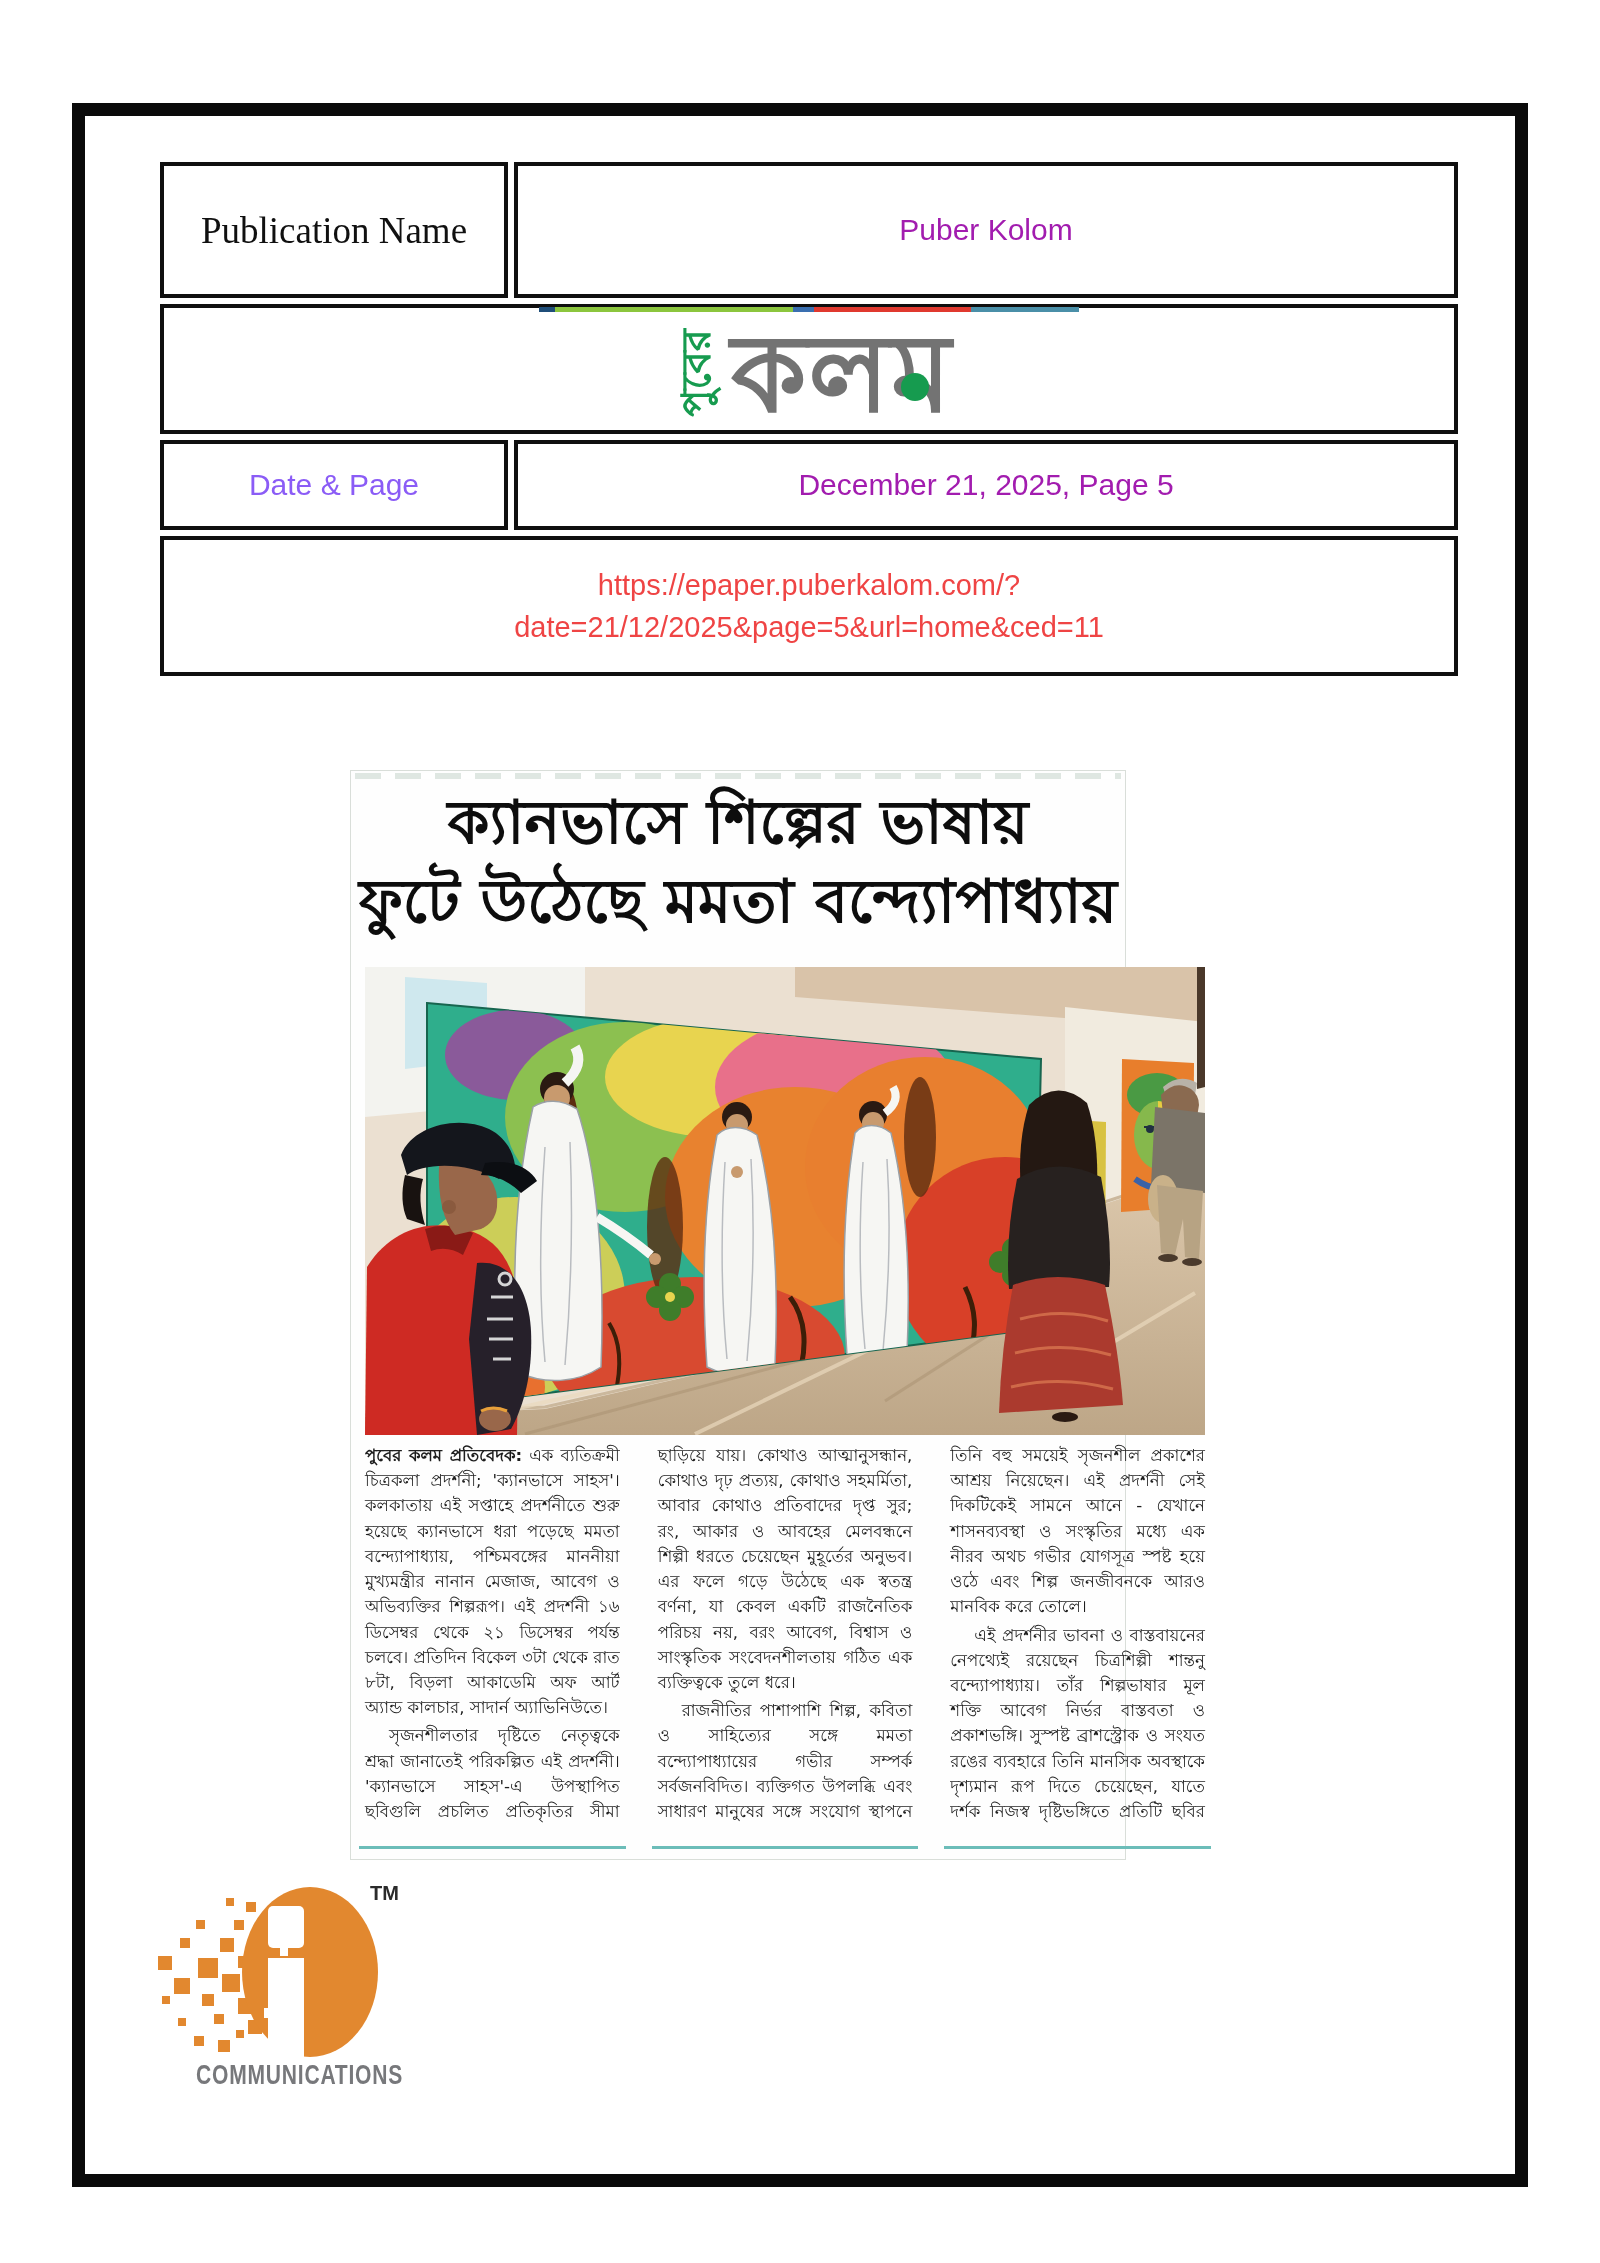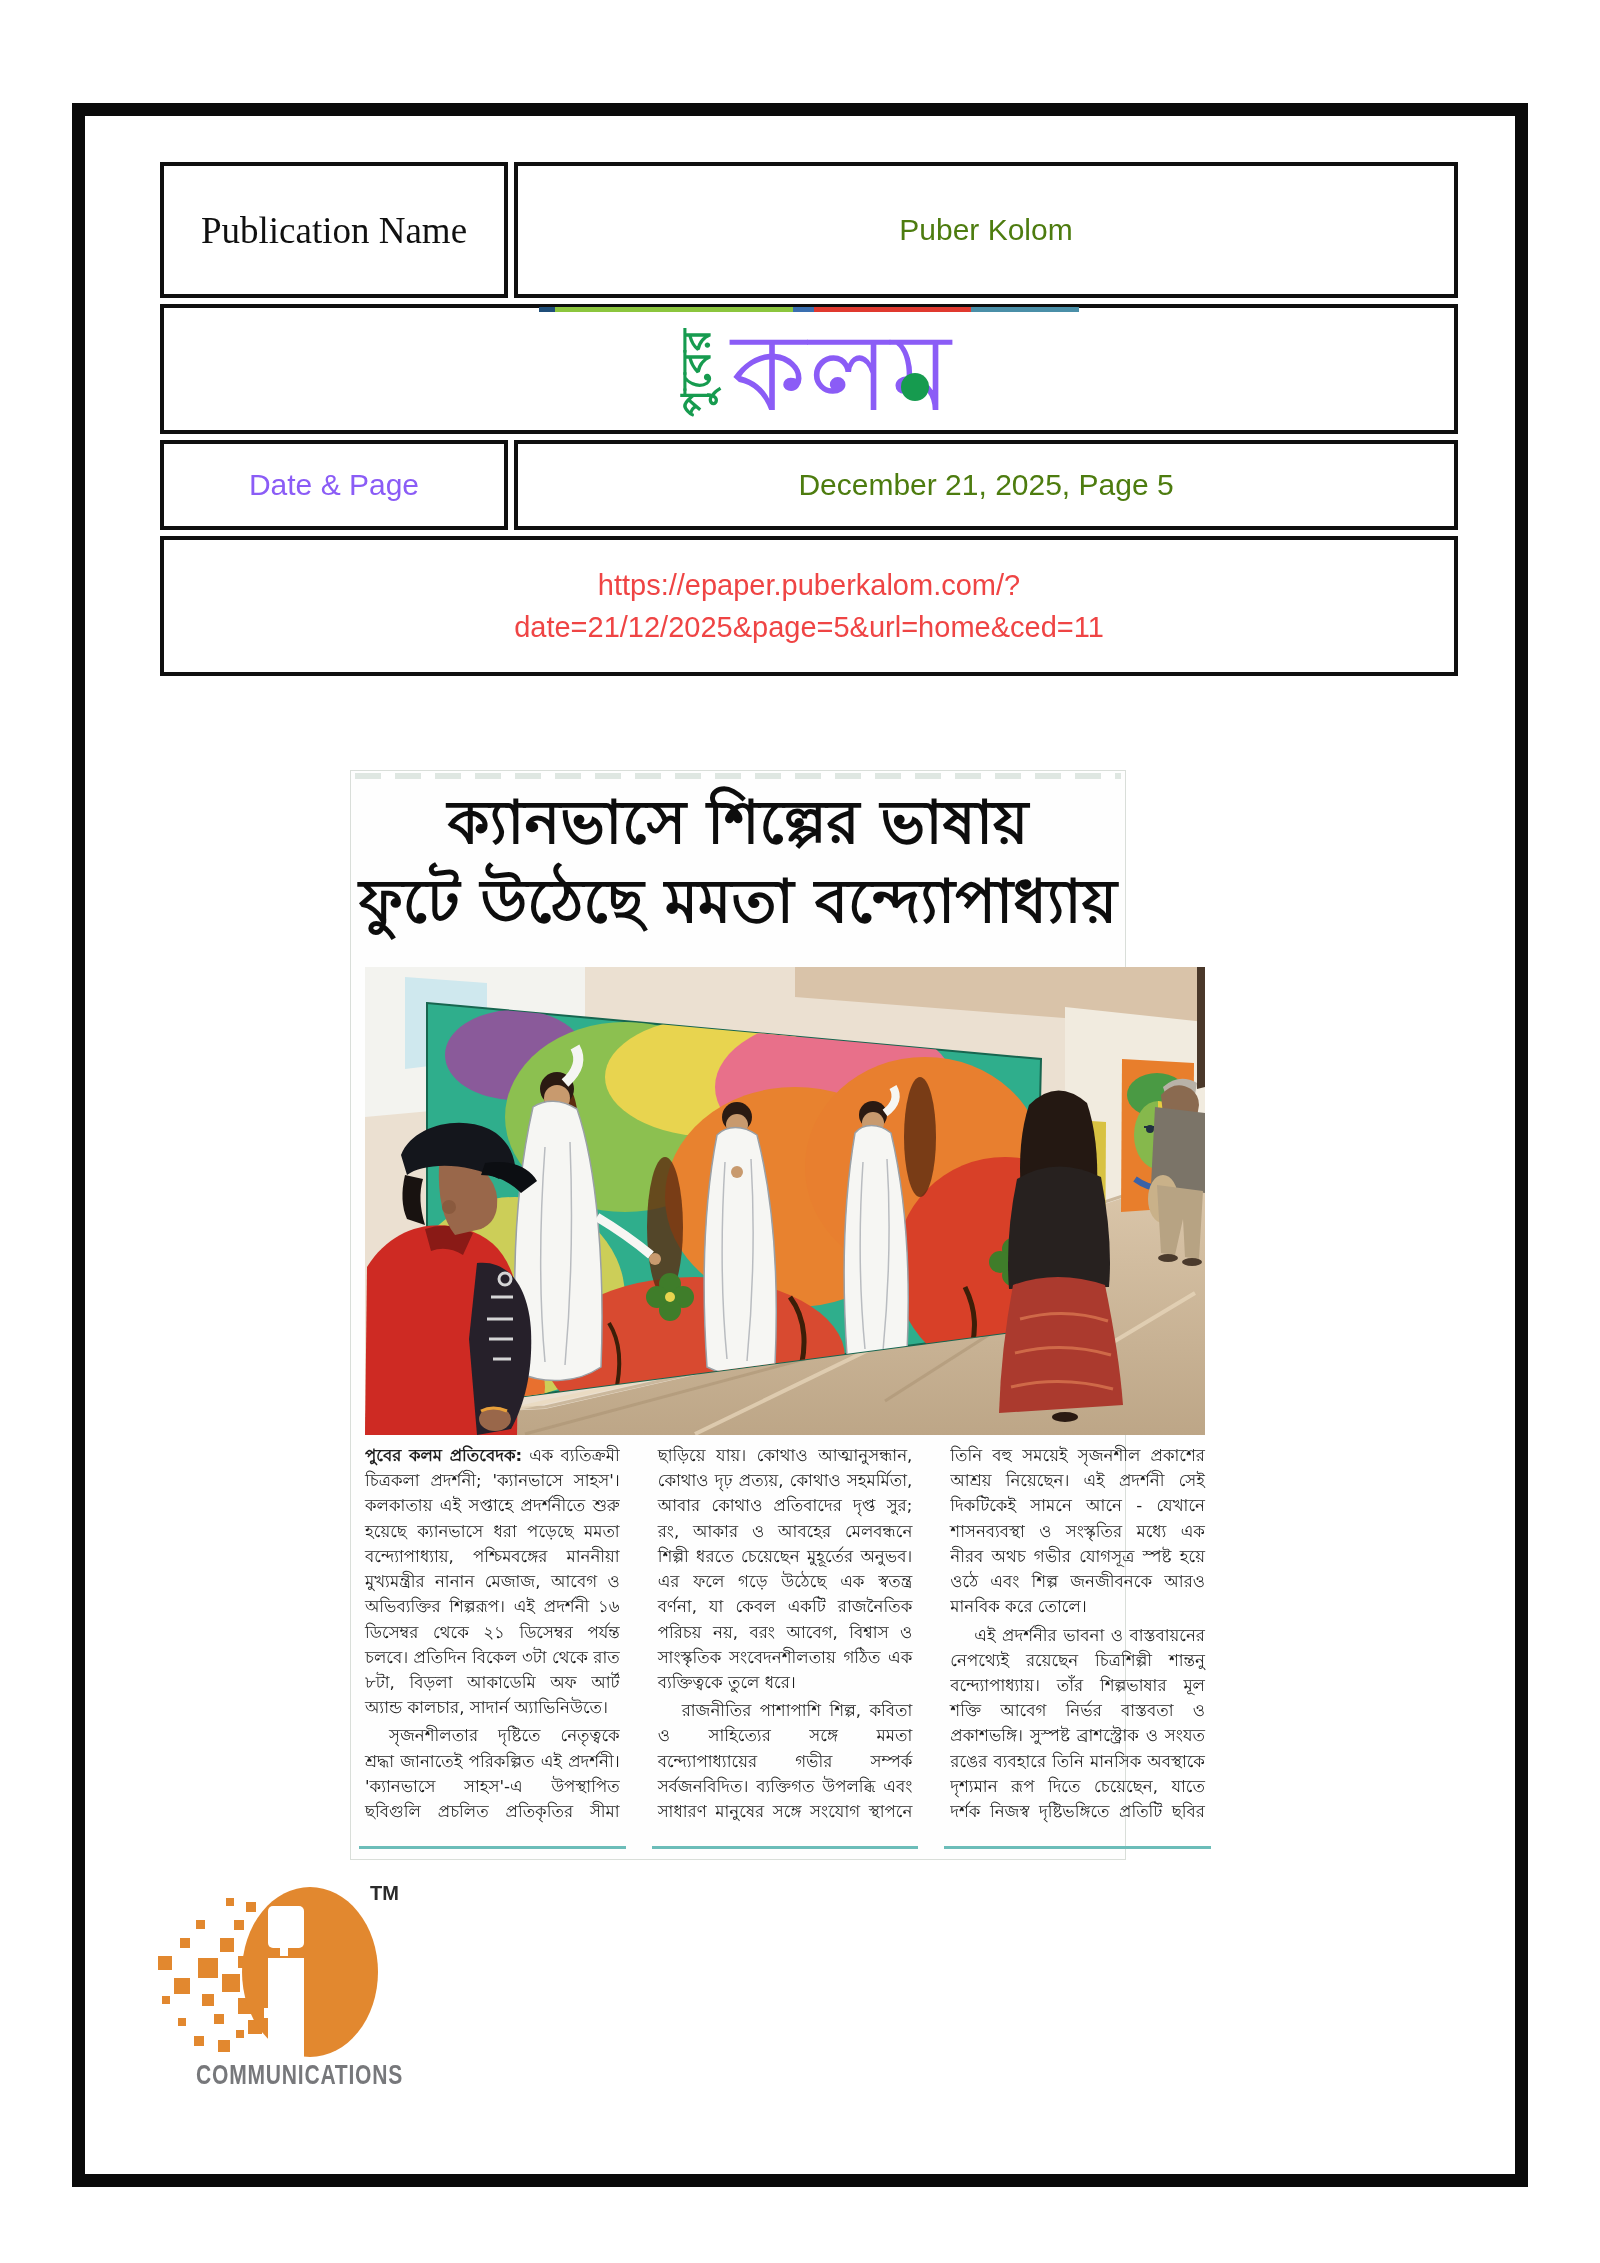--- a/index.html
+++ b/index.html
@@ -10,34 +10,34 @@
 
   
   .report-table{position:absolute;left:160px;top:162px;width:1298px;}
   .trow{display:flex;gap:6px;margin-bottom:6px;border-radius:24px;}
   .cell{border:4px solid #0f0f0f;background:#fff;display:flex;align-items:center;justify-content:center;box-sizing:border-box;text-align:center;}
   .cell.label{width:348px;flex:none;}
   .cell.value{flex:1;}
   .h-r1{height:136px;} .h-r2{height:130px;} .h-r3{height:90px;} .h-r4{height:88px;} .h-r5{height:140px;}
   .serif-label{font-family:"Liberation Serif",serif;font-size:37px;color:#101010;}
   .sans-label{font-size:30px;color:#8b5cf6;}
-  .val-text{font-size:30px;color:#4d7c0f;}
+  .val-text{font-size:30px;color:#a21caf;}
   .link-text{font-size:29px;line-height:1.45;color:#ef4444;}
 
   
   .masthead{width:540px;display:flex;flex-direction:column;align-items:stretch;}
   .mast-bar{height:5px;display:flex;margin-bottom:3px;}
   .mast-bar i{display:block;height:100%;}
   .mb1{width:3%;background:#1f4e79;} .mb2{width:44%;background:#8cc63e;} .mb3{width:4%;background:#3a6fb0;}
   .mb4{width:29%;background:#e0392f;} .mb5{width:20%;background:#4a8fa8;}
   .mast-words{display:flex;align-items:center;justify-content:center;}
   .mast-script{width:66px;height:116px;position:relative;flex:none;}
   .mast-script span{position:absolute;left:50%;top:50%;transform:translate(-50%,-50%) rotate(-90deg);
     font-family:"DejaVu Serif",serif;font-weight:bold;font-size:40px;color:#169b4f;white-space:nowrap;}
-  .mast-main{position:relative;font-family:"DejaVu Serif",serif;font-weight:normal;font-size:108px;line-height:1;color:#8b5cf6;letter-spacing:2px;}
+  .mast-main{position:relative;font-family:"DejaVu Serif",serif;font-weight:bold;font-size:108px;line-height:1;color:#737373;letter-spacing:2px;}
   .mast-dot{position:absolute;width:28px;height:28px;border-radius:50%;background:#169b4f;right:11%;top:50%;}
 
   
   .clip{position:absolute;left:350px;top:770px;width:776px;height:1090px;background:#fefefe;border:1px solid #d9ded9;box-sizing:border-box;}
   .clip-dash{height:6px;margin:2px 4px 0;background:repeating-linear-gradient(90deg,#dfe7e2 0 26px,#ffffff 26px 40px);}
   .headline{text-align:center;font-family:"DejaVu Serif",serif;font-weight:bold;color:#0d0d0d;
     font-size:60px;line-height:1.32;padding-top:4px;}
   .photo{position:absolute;left:14px;top:196px;width:840px;height:468px;}
   .photo svg{width:100%;height:100%;display:block;}
   .article{position:absolute;left:8px;top:672px;width:852px;height:398px;column-count:3;column-gap:26px;column-fill:auto;

